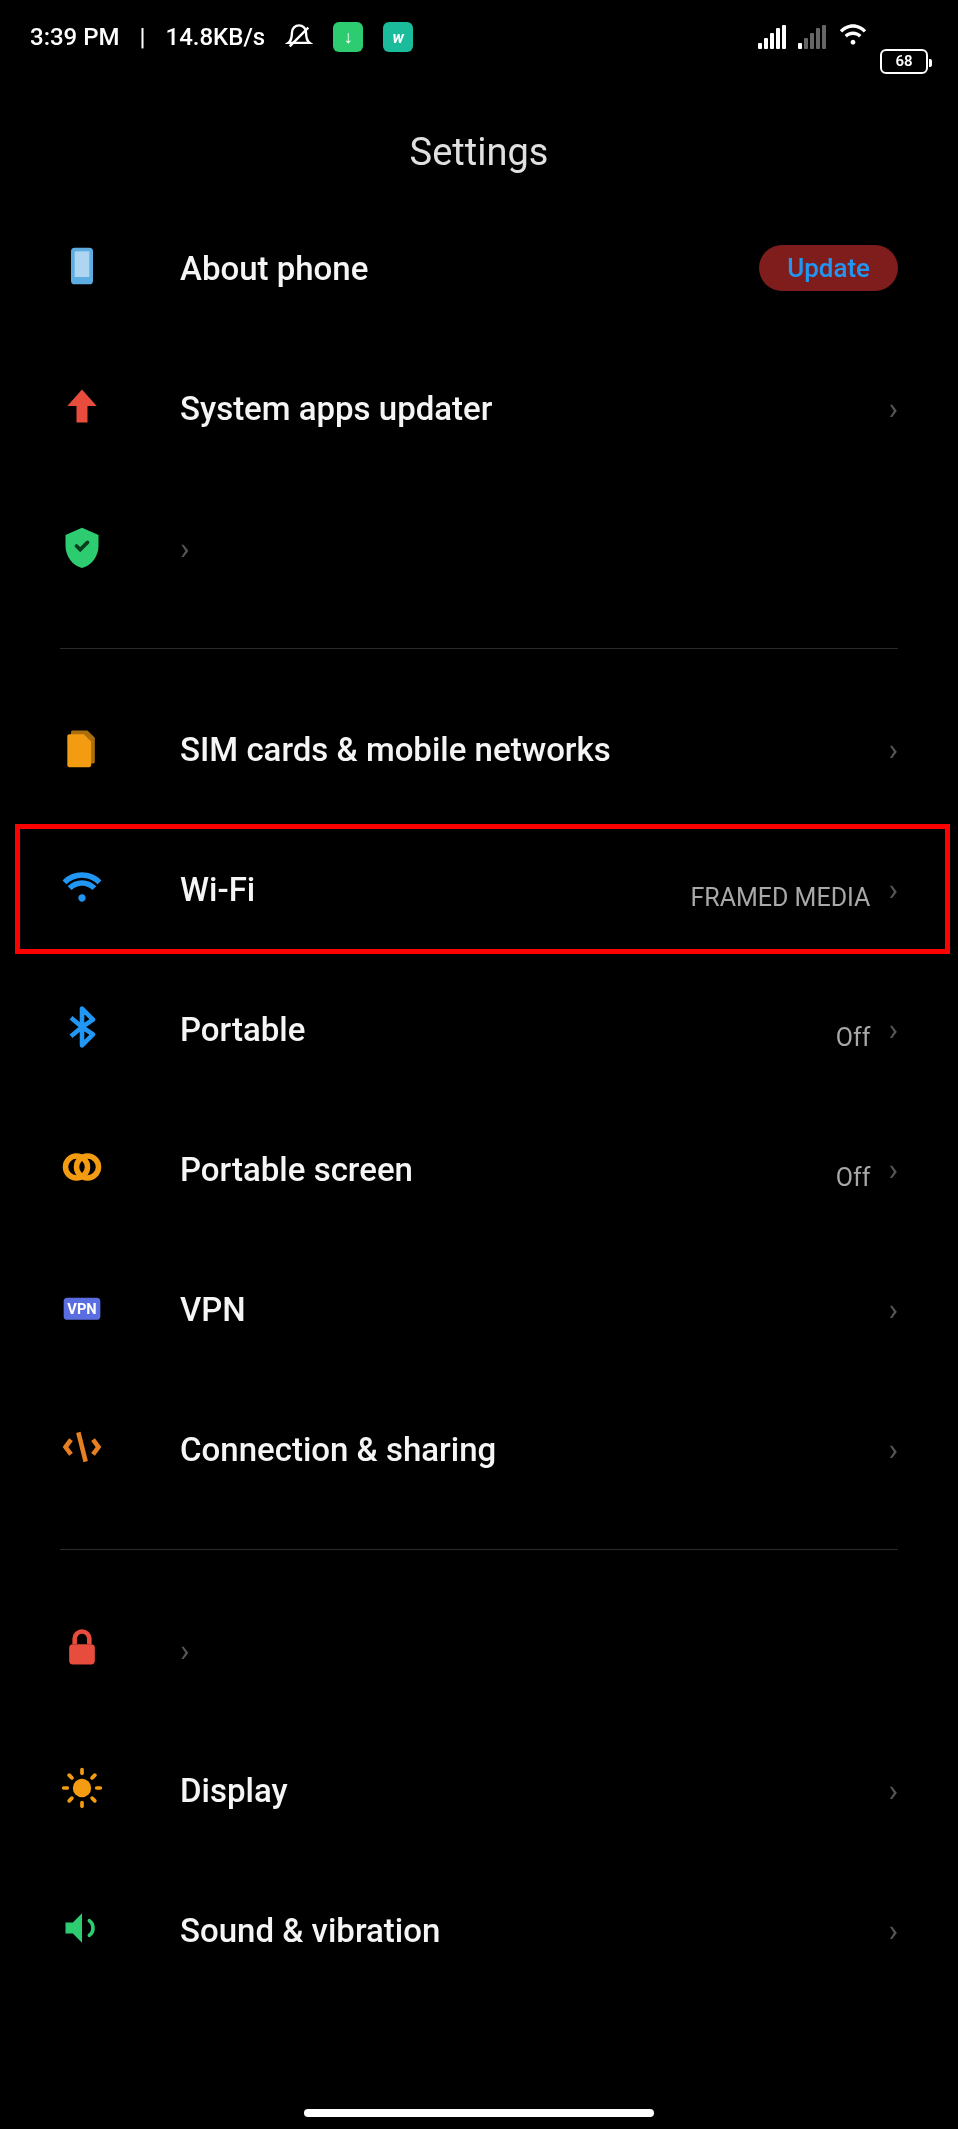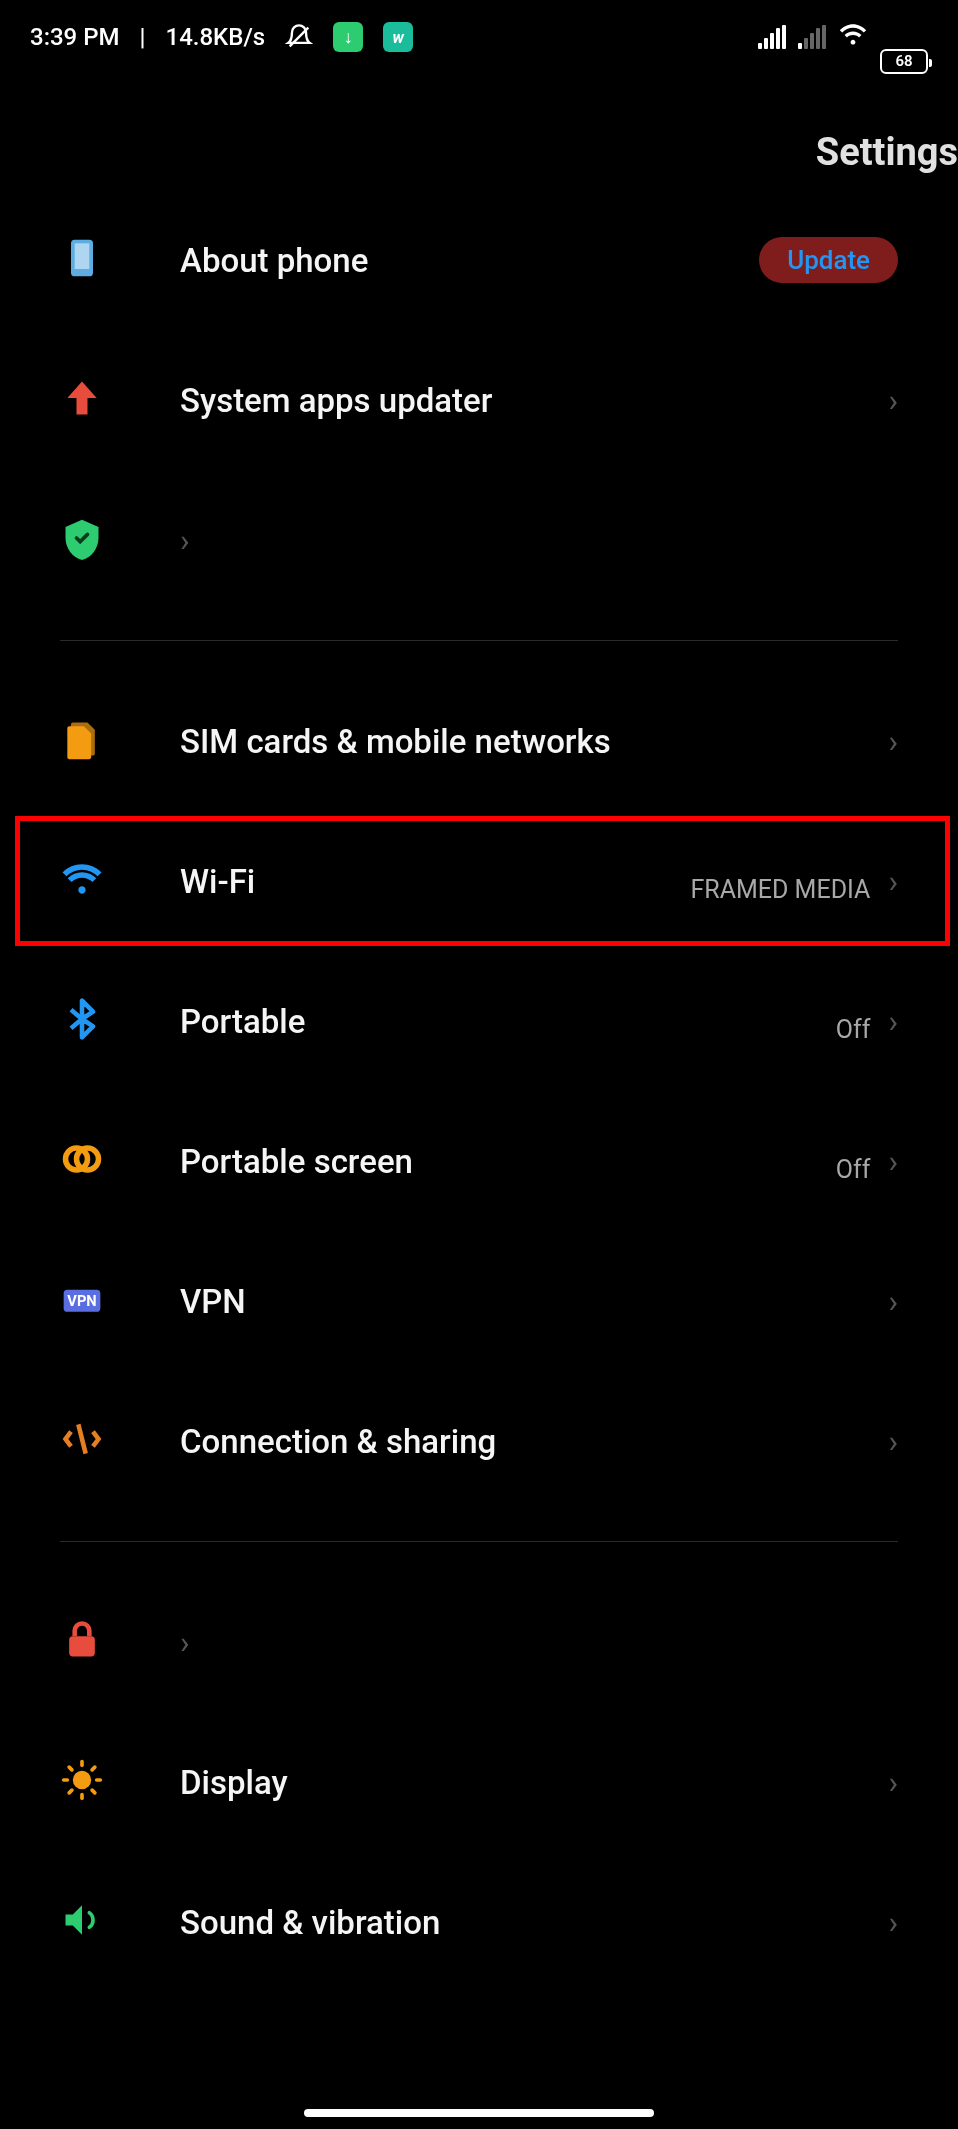--- a/index.html
+++ b/index.html
@@ -94,26 +94,26 @@
       content: '';
       position: absolute;
       right: -6px;
       top: 8px;
       width: 3px;
       height: 8px;
       background: #fff;
       border-radius: 0 2px 2px 0;
     }
     .page-title {
-      text-align: right;
+      text-align: center;
       font-size: 38px;
-      font-weight: 700;
+      font-weight: 400;
       color: #e0e0e0;
       margin-top: 60px;
-      margin-bottom: 16px;
+      margin-bottom: 24px;
     }
     .settings-list {
       padding: 0 60px;
     }
     .setting-item {
       display: flex;
       align-items: center;
       height: 140px;
       position: relative;
     }

